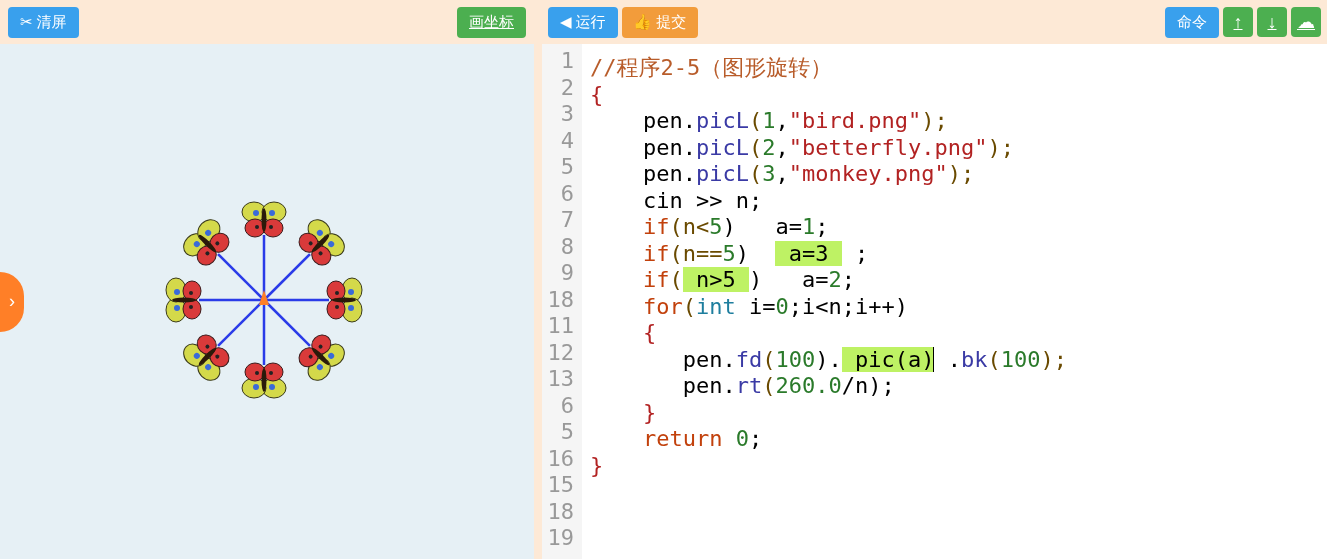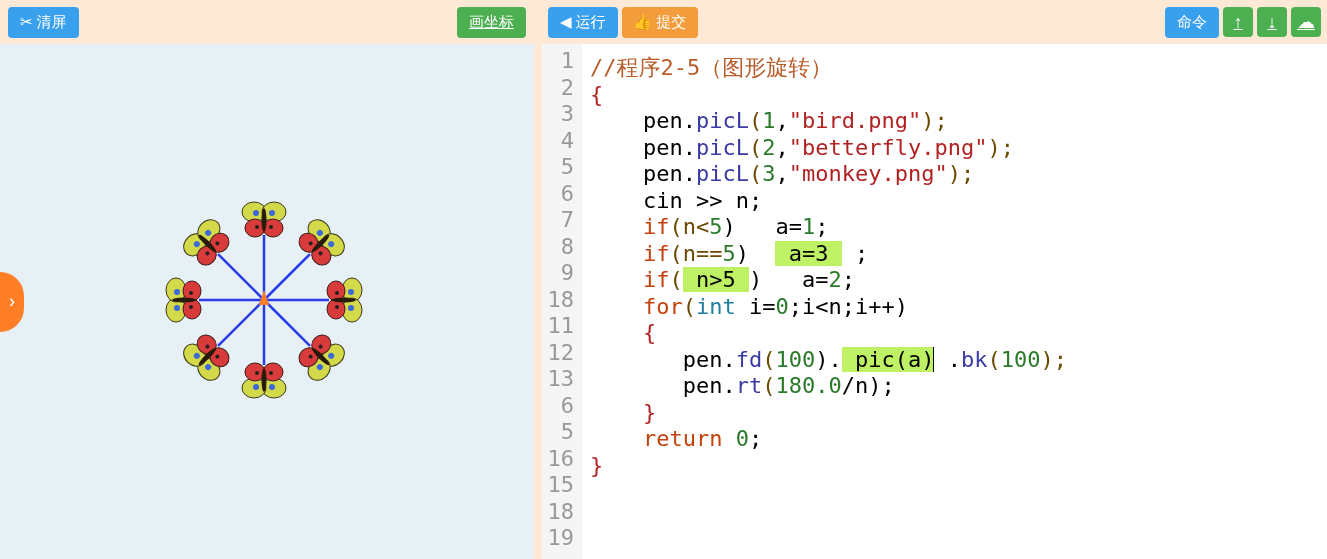--- a/index.html
+++ b/index.html
@@ -303,20 +303,20 @@
       <div class="line"><span class="tok-ident">    pen.</span><span class="tok-func">picL</span><span class="tok-paren">(</span><span class="tok-num">1</span><span class="tok-op">,</span><span class="tok-string">"bird.png"</span><span class="tok-paren">);</span></div>
       <div class="line"><span class="tok-ident">    pen.</span><span class="tok-func">picL</span><span class="tok-paren">(</span><span class="tok-num">2</span><span class="tok-op">,</span><span class="tok-string">"betterfly.png"</span><span class="tok-paren">);</span></div>
       <div class="line"><span class="tok-ident">    pen.</span><span class="tok-func">picL</span><span class="tok-paren">(</span><span class="tok-num">3</span><span class="tok-op">,</span><span class="tok-string">"monkey.png"</span><span class="tok-paren">);</span></div>
       <div class="line"><span class="tok-ident">    cin </span><span class="tok-op">&gt;&gt;</span><span class="tok-ident"> n;</span></div>
       <div class="line"><span class="tok-keyword">    if</span><span class="tok-paren">(n&lt;</span><span class="tok-num">5</span><span class="tok-ident">)   a=</span><span class="tok-num">1</span><span class="tok-ident">;</span></div>
       <div class="line"><span class="tok-keyword">    if</span><span class="tok-paren">(n==</span><span class="tok-num">5</span><span class="tok-ident">)  </span><span class="tok-hl"> a=3 </span><span class="tok-ident"> ;</span></div>
       <div class="line"><span class="tok-keyword">    if</span><span class="tok-paren">(</span><span class="tok-hl"> n&gt;5 </span><span class="tok-ident">)   a=</span><span class="tok-num">2</span><span class="tok-ident">;</span></div>
       <div class="line"><span class="tok-keyword">    for</span><span class="tok-paren">(</span><span class="tok-type">int</span><span class="tok-ident"> i=</span><span class="tok-num">0</span><span class="tok-ident">;i&lt;n;i++)</span></div>
       <div class="line"><span class="tok-brace">    {</span></div>
       <div class="line"><span class="tok-ident">       pen.</span><span class="tok-func">fd</span><span class="tok-paren">(</span><span class="tok-num">100</span><span class="tok-ident">).</span><span class="tok-hl"> pic(a)</span><span class="cursor"></span><span class="tok-ident"> .</span><span class="tok-func">bk</span><span class="tok-paren">(</span><span class="tok-num">100</span><span class="tok-paren">);</span></div>
-      <div class="line"><span class="tok-ident">       pen.</span><span class="tok-func">rt</span><span class="tok-paren">(</span><span class="tok-num">180.0</span><span class="tok-ident">/n);</span></div>
+      <div class="line"><span class="tok-ident">       pen.</span><span class="tok-func">rt</span><span class="tok-paren">(</span><span class="tok-num">260.0</span><span class="tok-ident">/n);</span></div>
       <div class="line"><span class="tok-brace">    }</span></div>
       <div class="line"><span class="tok-keyword">    return</span><span> </span><span class="tok-num">0</span><span class="tok-ident">;</span></div>
       <div class="line"><span class="tok-brace">}</span></div>
       <div class="line">&nbsp;</div>
     </div>
   </div>
 </div>
 
 </body></html>

